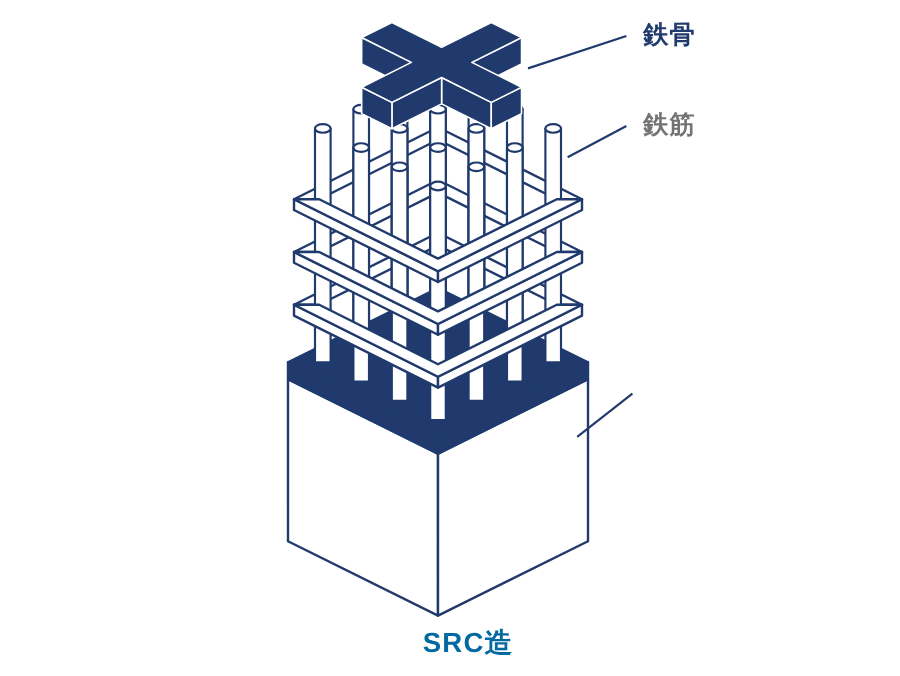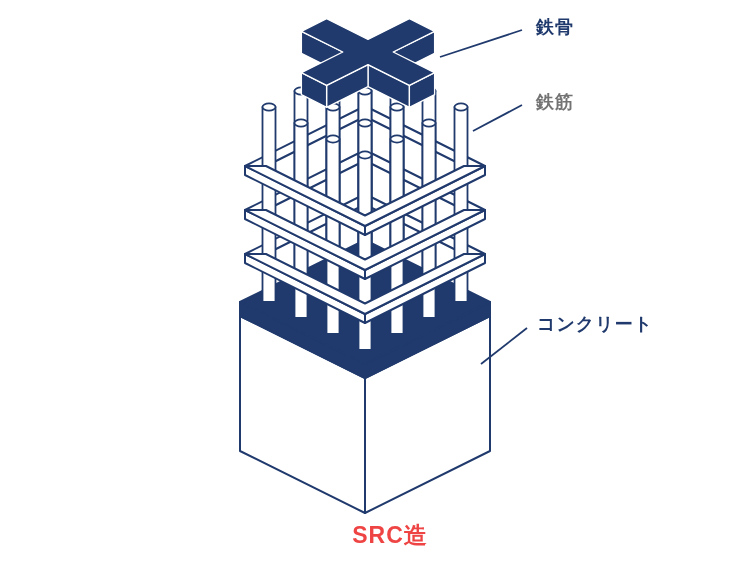--- a/index.html
+++ b/index.html
@@ -1,20 +1,20 @@
 <!DOCTYPE html>
 <html><head>
 <meta charset="utf-8">
 <style>
   *{margin:0;padding:0;box-sizing:border-box}
   html,body{width:750px;height:563px;background:#ffffff;overflow:hidden;
     font-family:"Liberation Sans","DejaVu Sans",sans-serif;position:relative}
   .stage{position:absolute;inset:0}
   svg{position:absolute;left:0;top:0;display:block}
-  .label{position:absolute;font-weight:bold;font-size:18px;letter-spacing:1px;white-space:nowrap;line-height:1.2}
+  .label{position:absolute;font-weight:bold;font-size:21px;letter-spacing:1px;white-space:nowrap;line-height:1.2}
   .caption{position:absolute;left:390px;top:520px;transform:translateX(-50%);
     font-weight:bold;font-size:23px;letter-spacing:1px;white-space:nowrap}
 </style>
 </head>
 <body style="background: rgb(255, 255, 255);">
 
 <div class="stage">
   <svg id="iso" width="750" height="563" viewBox="0 0 750 563">
       <path d="M240.0 316.0 L 365.0 378.0 L 365.0 513.0 L 240.0 451.0 Z" fill="#ffffff" stroke="#203a6d" stroke-width="2" stroke-linejoin="round"></path>
       <path d="M365.0 378.0 L 490.0 316.0 L 490.0 451.0 L 365.0 513.0 Z" fill="#ffffff" stroke="#203a6d" stroke-width="2" stroke-linejoin="round"></path>
@@ -71,15 +71,14 @@
       <path d="M342.8 52.0 L 301.4 31.3 L 301.4 53.3 L 342.8 74.0 Z" fill="#203a6d" stroke="#ffffff" stroke-width="1.3" stroke-linejoin="round"></path>
       <path d="M434.6 31.3 L 393.2 52.0 L 393.2 74.0 L 434.6 53.3 Z" fill="#203a6d" stroke="#ffffff" stroke-width="1.3" stroke-linejoin="round"></path>
       <path d="M434.6 72.7 L 409.4 85.3 L 409.4 107.3 L 434.6 94.7 Z" fill="#203a6d" stroke="#ffffff" stroke-width="1.3" stroke-linejoin="round"></path>
       <path d="M409.4 85.3 L 368.0 64.6 L 326.6 85.3 L 301.4 72.7 L 342.8 52.0 L 301.4 31.3 L 326.6 18.7 L 368.0 39.4 L 409.4 18.7 L 434.6 31.3 L 393.2 52.0 L 434.6 72.7 Z" fill="#203a6d" stroke="#ffffff" stroke-width="1.3" stroke-linejoin="round"></path>
       <line x1="440" y1="57" x2="522" y2="30" stroke="#203a6d" stroke-width="1.8"></line>
       <line x1="473" y1="131" x2="522" y2="105" stroke="#203a6d" stroke-width="1.8"></line>
       <line x1="481" y1="364" x2="527" y2="328" stroke="#203a6d" stroke-width="1.8"></line>
     </svg>
   <div class="label" style="left: 536px; top: 17px; color: rgb(32, 58, 109);">鉄骨</div>
   <div class="label" style="left: 536px; top: 92px; color: #737373;">鉄筋</div>
-  <div class="label" style="left: 537px; top: 314px; color: rgb(32, 58, 109);">コンクリート</div>
-  <div class="caption" style="color: #ef4444;">SRC造</div>
+  <div class="caption" style="color: #0369a1;">SRC造</div>
 </div>
 
 </body></html>

